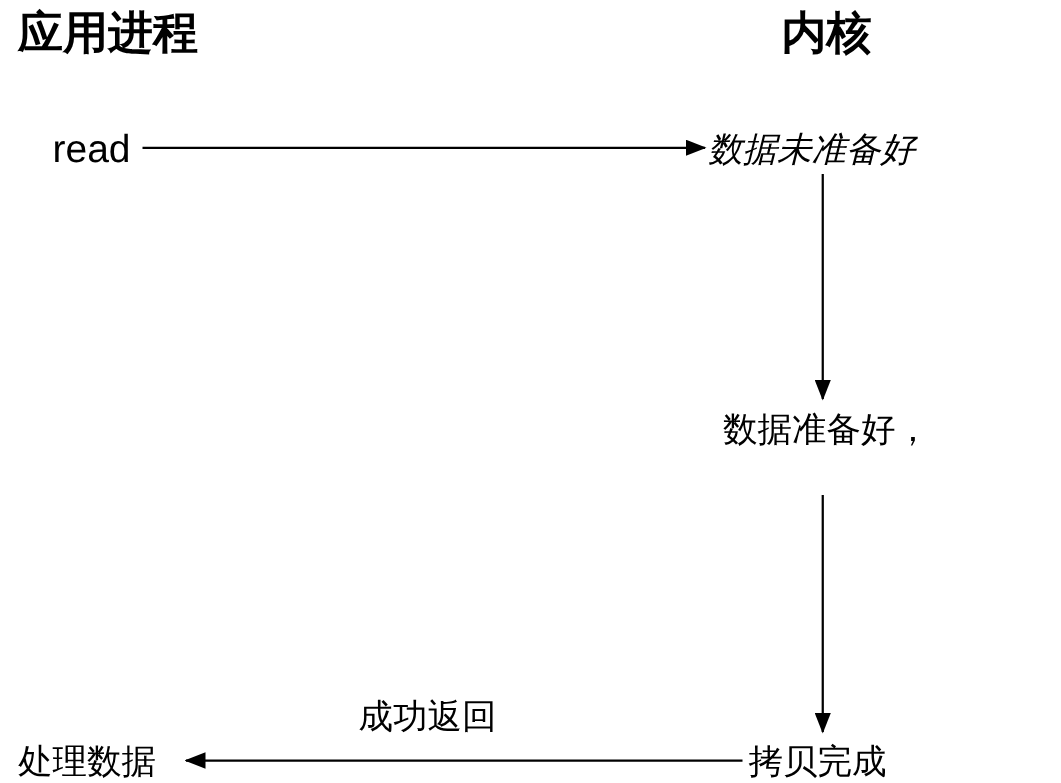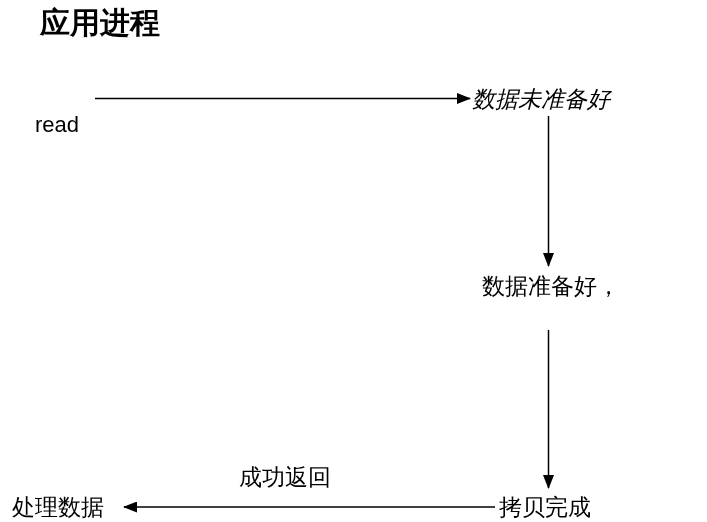--- a/index.html
+++ b/index.html
@@ -20,21 +20,20 @@
     position: absolute;
     white-space: nowrap;
     font-size: 23px;
     line-height: 24px;
     color: #000000;
   }
   .heading {
     font-size: 30px;
     line-height: 33px;
     font-weight: bold;
-    margin-left: 28px;
   }
   .centered {
     transform: translateX(-50%);
   }
   .center-align {
     text-align: center;
   }
   .arrow-layer {
     position: absolute;
     left: 0;
@@ -44,22 +43,23 @@
     pointer-events: none;
   }
 </style>
 </head>
 <body>
 
 <div class="canvas">
 
   <div class="txt heading" style="left:12px; top:6px;">应用进程</div>
 
+  <div class="txt heading centered" style="left:551px; top:6px;">内核</div>
 
-  <div class="txt" style="left:35px; top:87px; font-size:22px;margin-top:26px;">read</div>
+  <div class="txt" style="left:35px; top:87px; font-size:26px;">read</div>
 
   <div class="txt" style="left:472px; top:87px;font-style:italic;">数据未准备好</div>
 
   <div class="txt centered center-align" style="left:551px; top:274px; white-space:nowrap;">
     <div>数据准备好，</div>
   </div>
 
   <div class="txt" style="left:12px; top:495px;">处理数据</div>
 
   <div class="txt" style="left:499px; top:495px;">拷贝完成</div>

